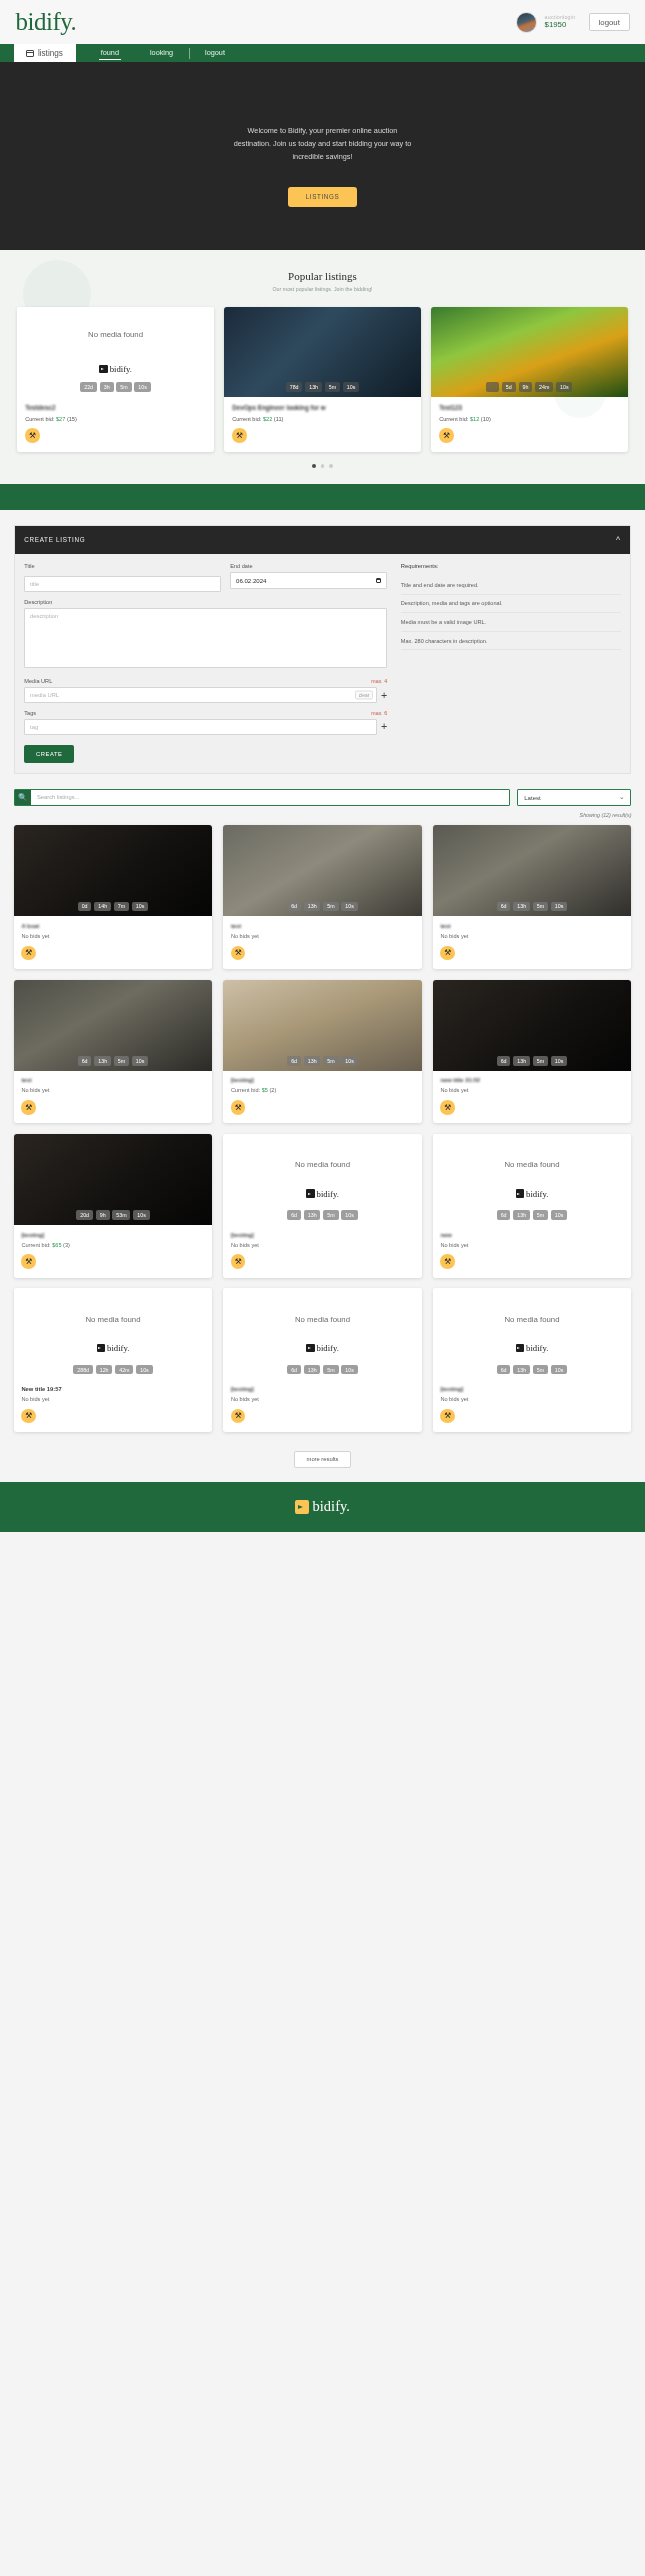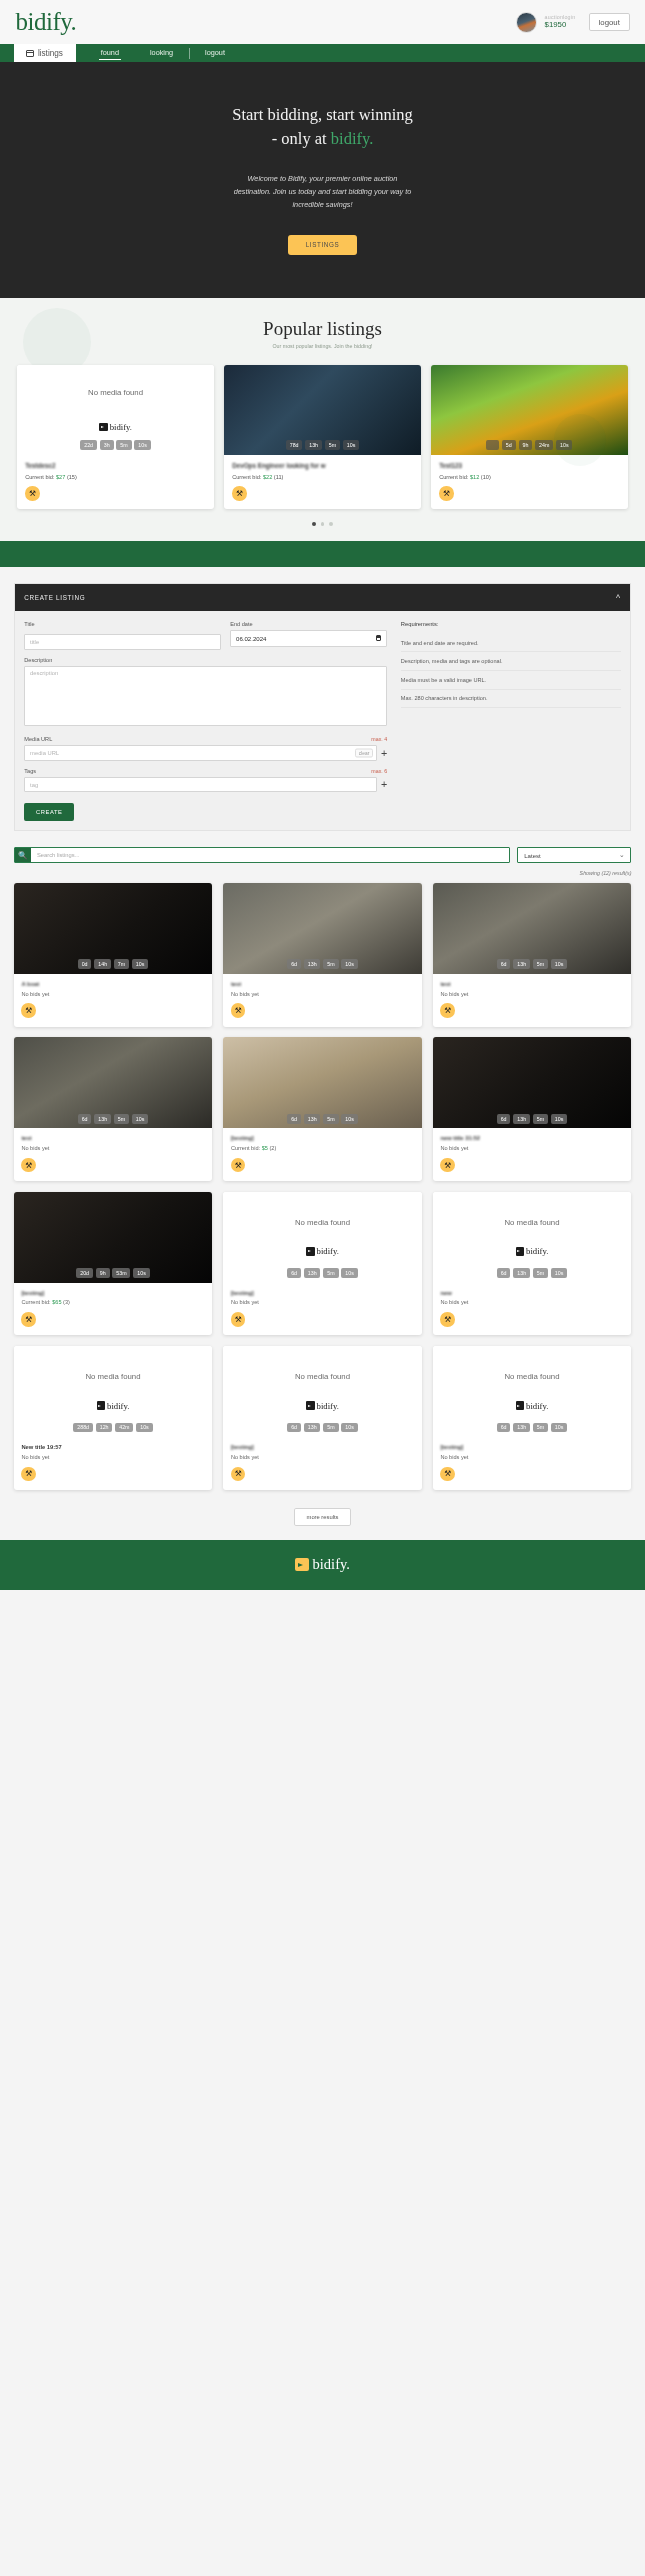--- a/index.html
+++ b/index.html
@@ -144,21 +144,21 @@
   .popular::before, .popular::after {
     content:""; position:absolute; border-radius: 50%;
     background: rgba(32,105,60,.045);
   }
   .popular::before { width: 68px; height: 68px; left: 23px; top: 9.7px; }
   .popular::after  { width: 52px; height: 52px; right: 39px; top: 116px; }
   .popular h2 {
     text-align: center;
     font-family: "Liberation Serif", serif;
     font-weight: 400;
-    font-size: 19px;
+    font-size: 11px;
     color: #2b2b2b;
     position: relative;
   }
   .popular .sub {
     text-align: center;
     font-size: 5.3px;
     color: #8d9a8d;
     margin-top: 3.9px;
     position: relative;
   }
@@ -384,25 +384,21 @@
   </div>
   <div class="nav-links">
     <span class="nav-link active">found</span>
     <span class="nav-link">looking</span>
     <span class="nav-sep"></span>
     <span class="nav-link">logout</span>
   </div>
 </div>
 
 <div class="hero">
-  <h1>
-    <span>Start bidding, start winning</span><br>
-    <span>- only at </span><span class="accent">bidify.</span>
-  </h1>
-  <p style="max-width:184px;margin-left:auto;margin-right:auto;font-style:italic;">Welcome to Bidify, your premier online auction destination. Join us today and start bidding your way to incredible savings!</p>
+  <p style="max-width:184px;margin-left:auto;margin-right:auto;">Welcome to Bidify, your premier online auction destination. Join us today and start bidding your way to incredible savings!</p>
   <button class="hero-btn">LISTINGS</button>
 </div>
 
 <div class="popular">
   <h2>Popular listings</h2>
   <div class="sub">Our most popular listings. Join the bidding!</div>
 
   <div class="pop-grid">
 
     <div class="card">

